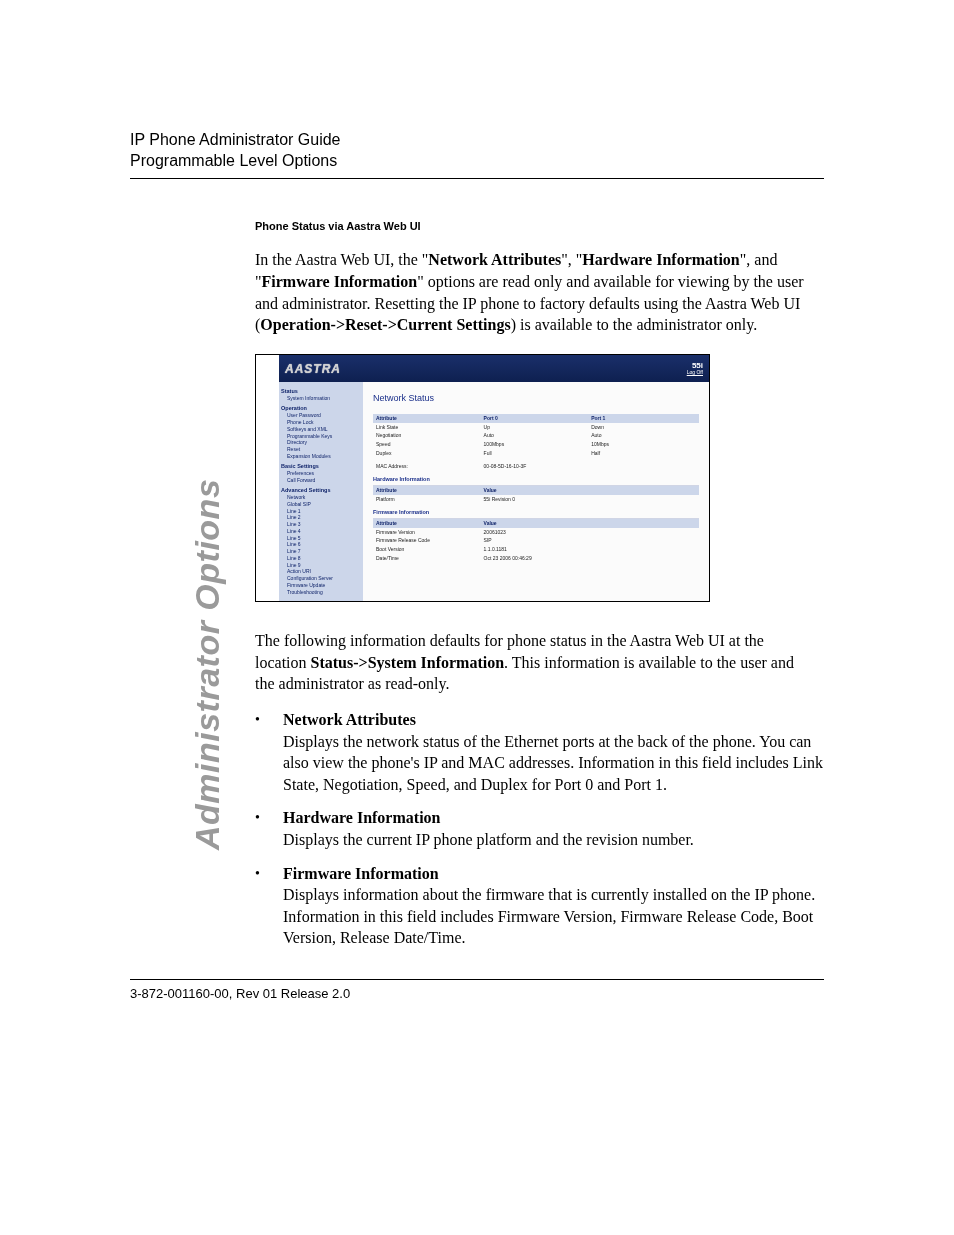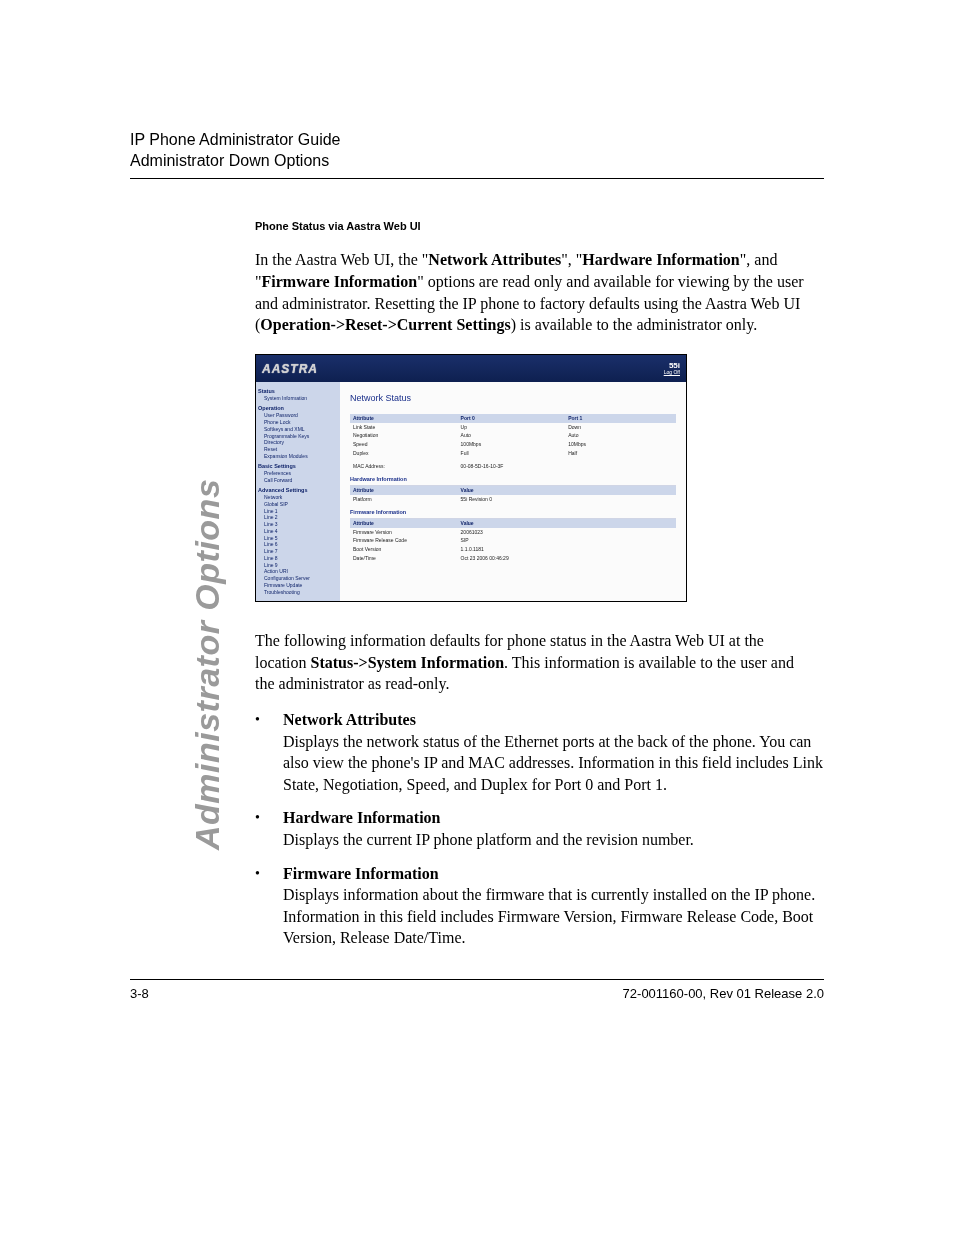--- a/index.html
+++ b/index.html
@@ -60,20 +60,21 @@
     margin: 0 9px 14px 0;
     font-family: Liberation Serif, serif;
   }
   .bold { font-weight: bold; }
   .screenshot {
     width: 430px;
     border: 1px solid #000;
     margin: 18px 8px 28px 0;
     font-family: Arial, Helvetica, sans-serif;
     font-size: 5.5px;
+    padding-left: 23px;
   }
   .ss-header {
     background: linear-gradient(#1a2f6a, #0e2050);
     color: #fff;
     display: flex;
     align-items: center;
     justify-content: space-between;
     padding: 3px 6px 2px 6px;
     height: 22px;
   }
@@ -149,37 +150,36 @@
     width: 28px;
     flex-shrink: 0;
     font-size: 14px;
     padding-top: 2px;
   }
   ul.bullets > li .body .bt {
     font-weight: bold;
   }
   .footer {
     display: flex;
-    justify-content: space-between;
     font-family: Arial, Helvetica, sans-serif;
     font-size: 13px;
     border-top: 1.5px solid #000;
     padding-top: 6px;
     margin-top: 30px;
     margin-left: 0;
   }
 </style>
 </head>
 <body>
 
 <div class="page">
 
   <div class="header-block">
     <div>IP Phone Administrator Guide</div>
-    <div>Administrator Down Options</div>
+    <div>Programmable Level Options</div>
   </div>
   <hr class="hr-top">
 
   <div class="side-tab-wrapper">
     <div class="side-tab">Administrator Options</div>
   </div>
 
   <div class="content">
     <h3 class="section-title">Phone Status via Aastra Web UI</h3>
 

